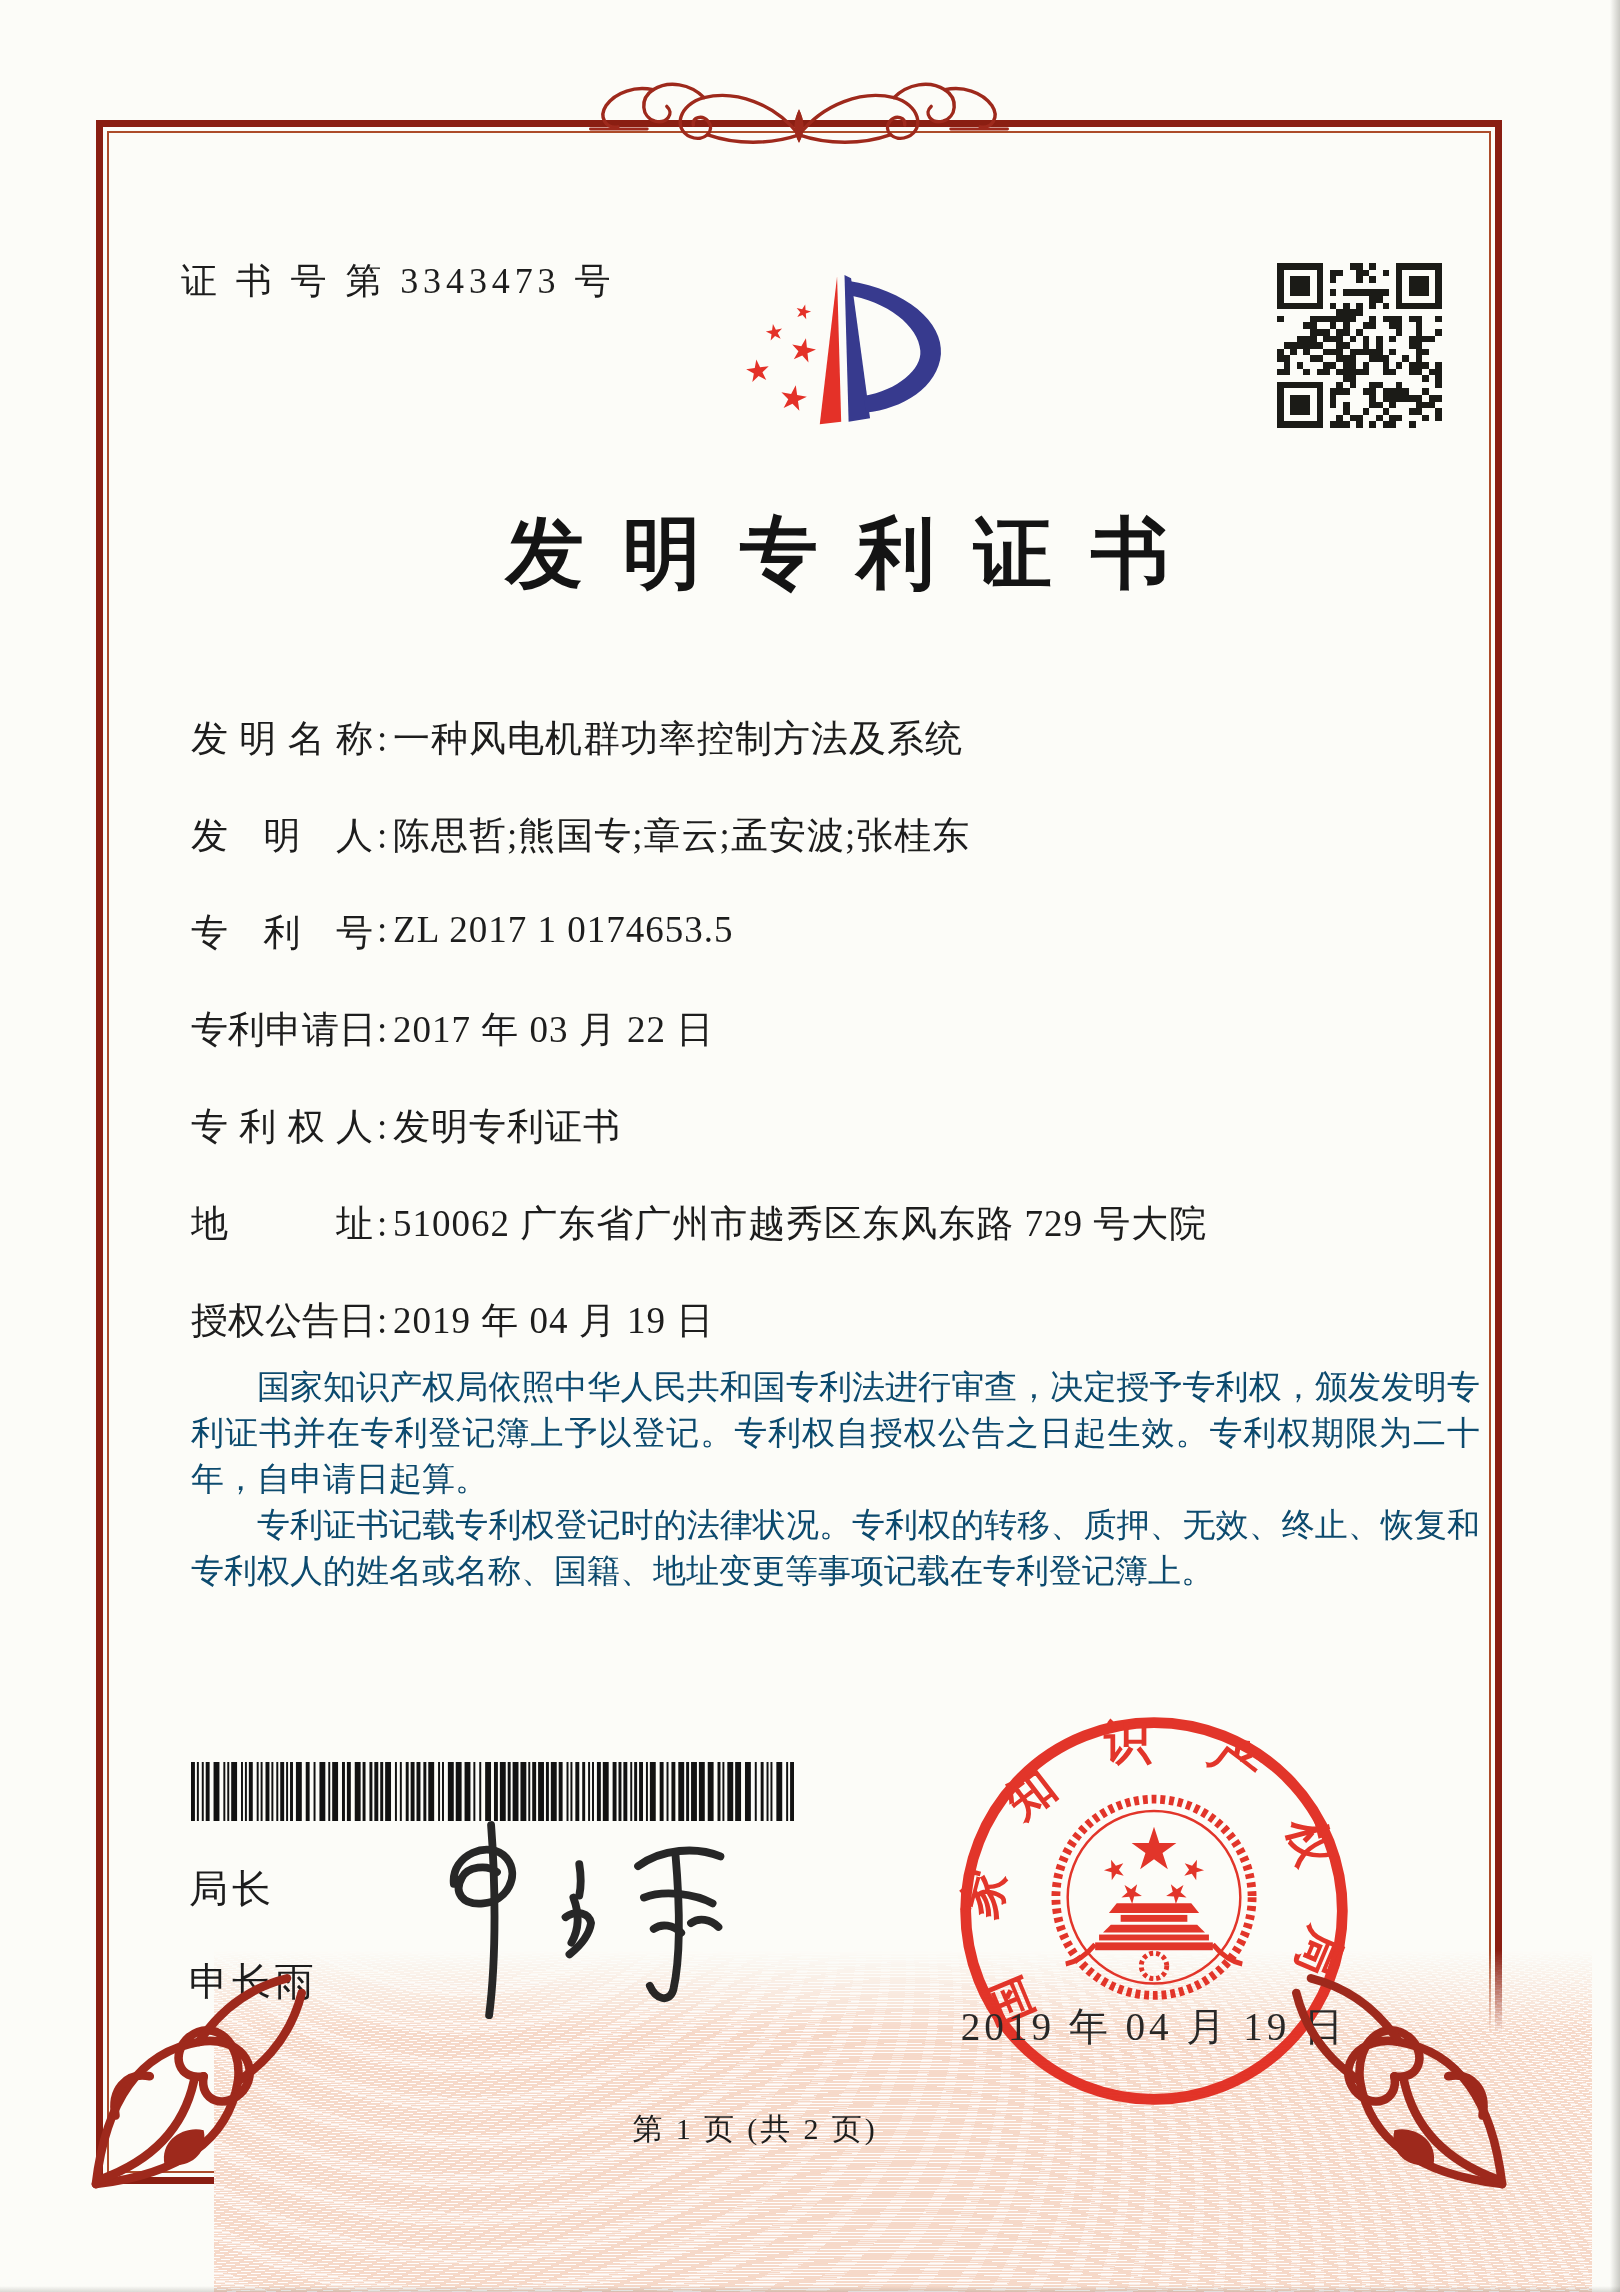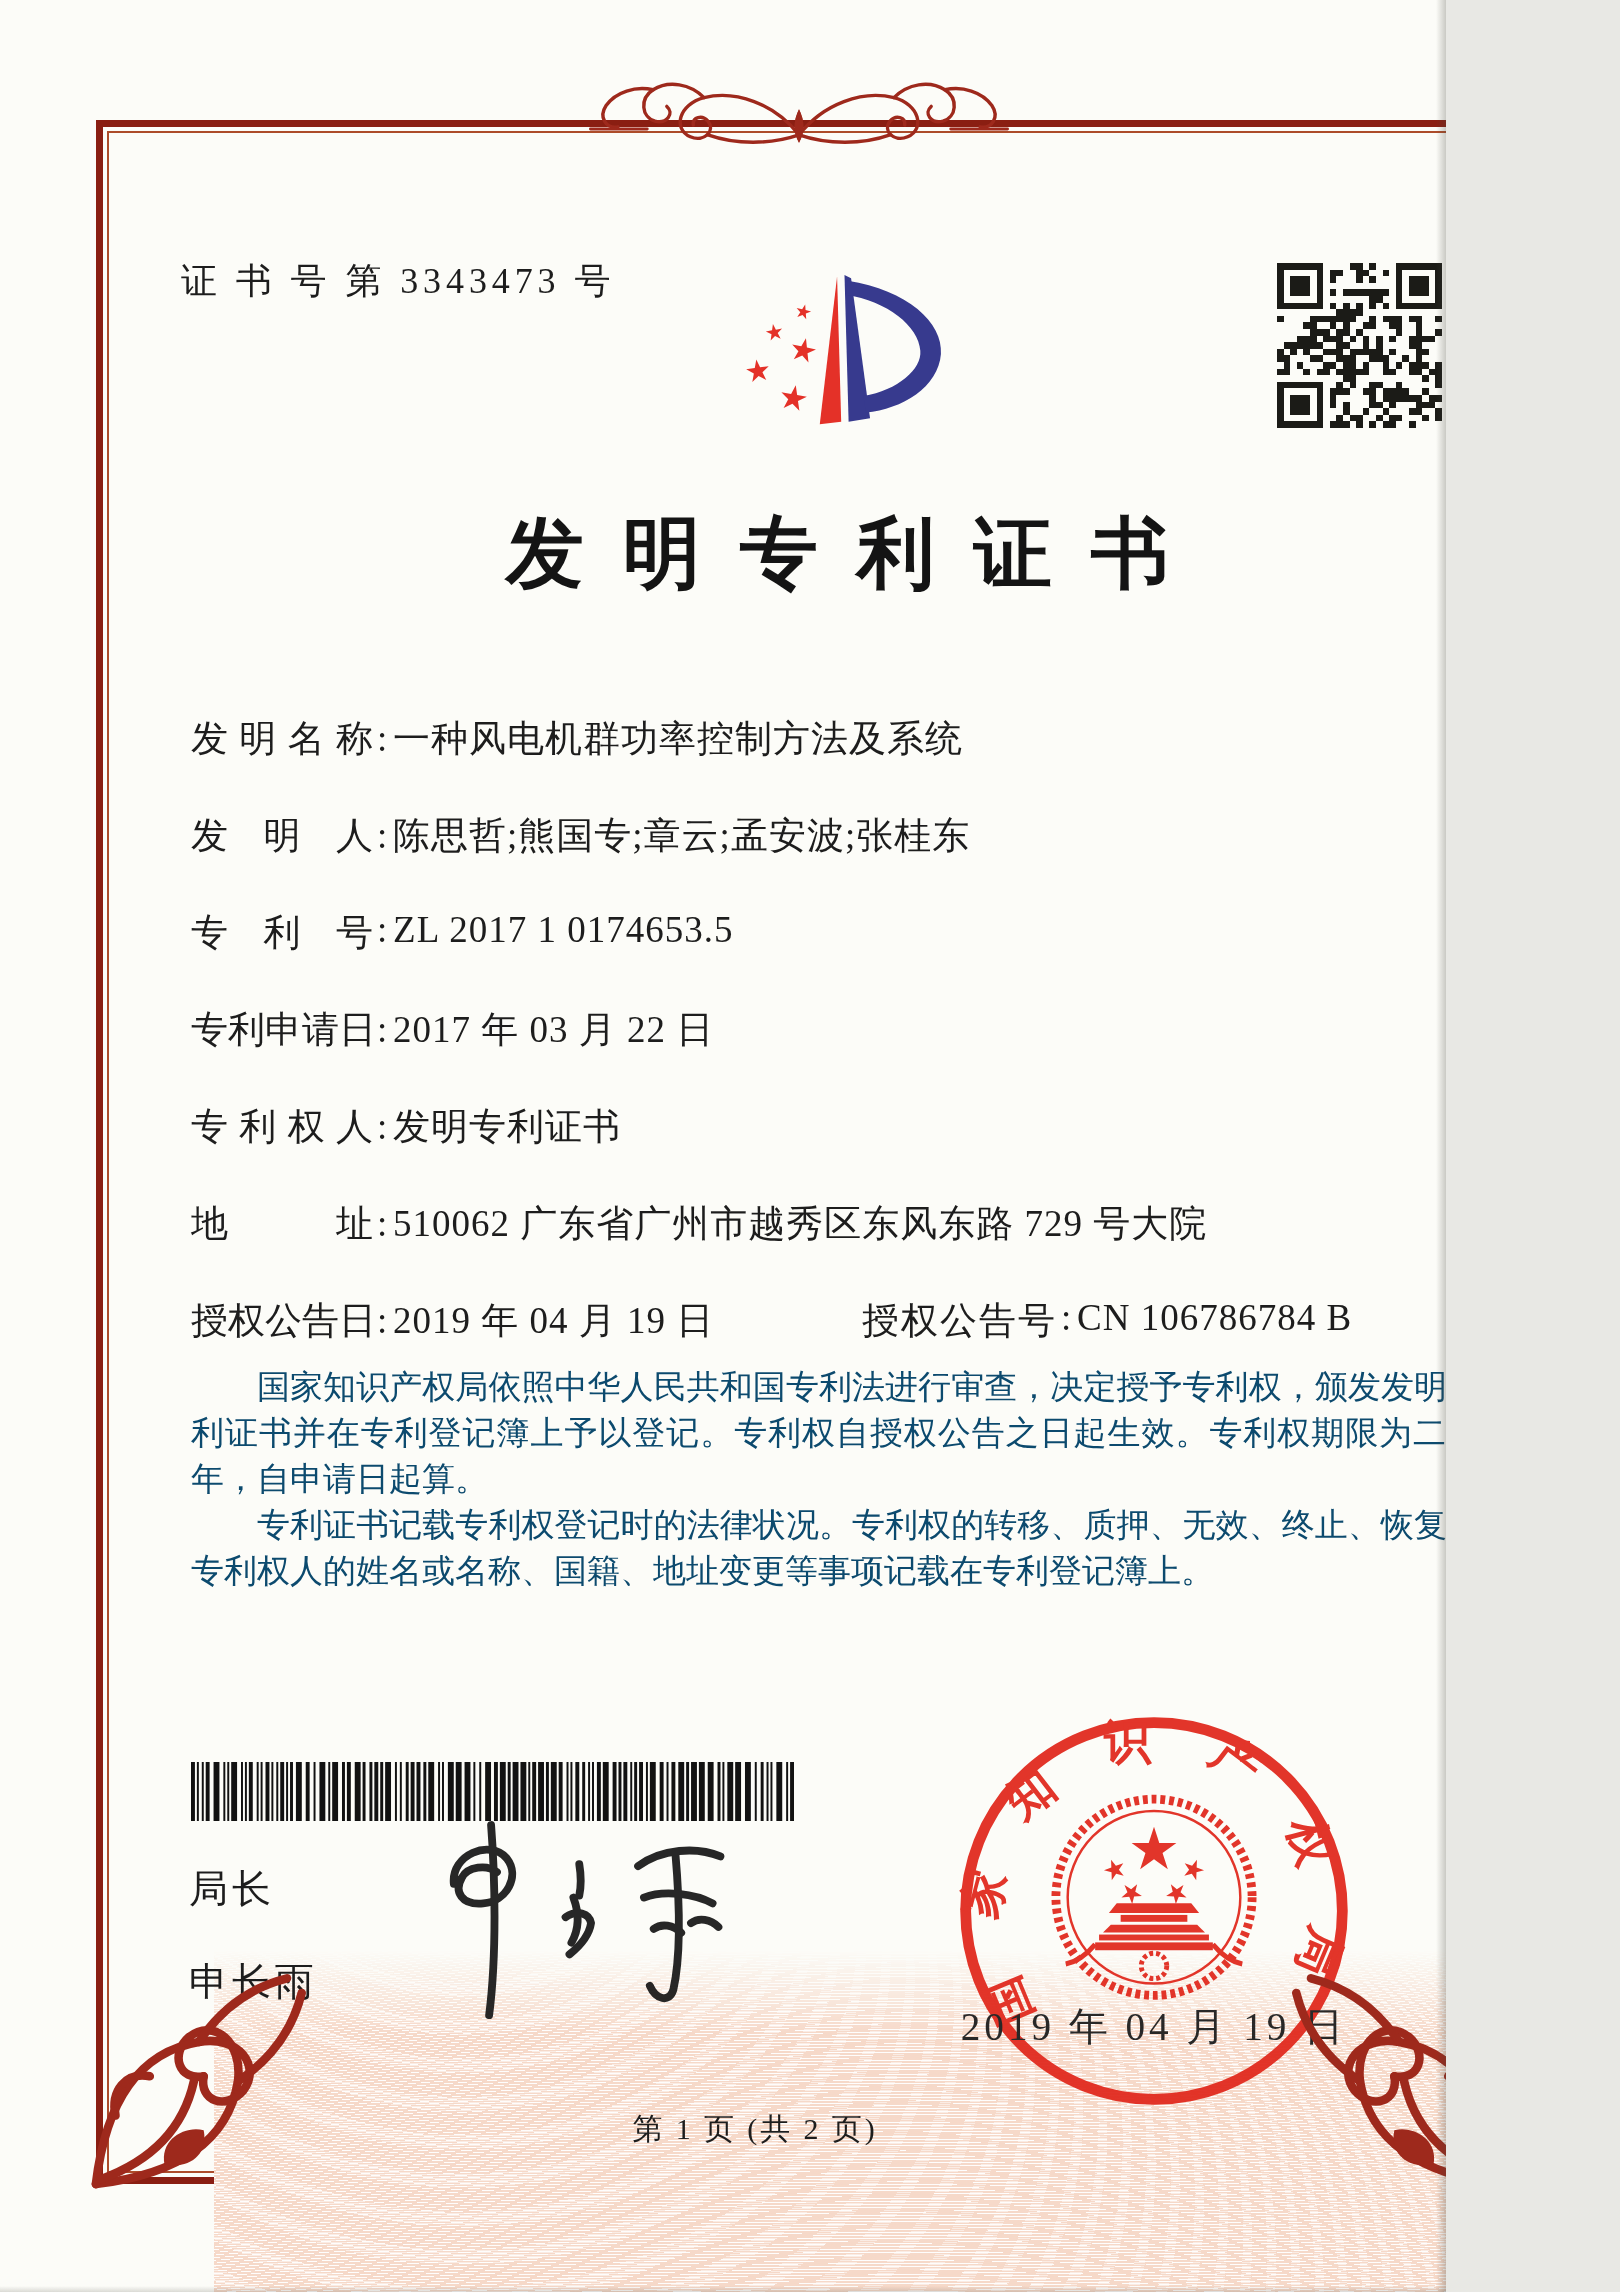--- a/index.html
+++ b/index.html
@@ -1,16 +1,16 @@
 <!DOCTYPE html>
 <html><head>
 <meta charset="utf-8">
 <style>
   html,body{margin:0;padding:0;background:#e8e8e4;}
-  .page{position:relative;width:1446px;height:2293px;background:#fcfcf8;overflow:hidden;
+  .page{position:relative;width:1620px;height:2293px;background:#fcfcf8;overflow:hidden;
         font-family:"Liberation Serif","DejaVu Serif",serif;color:#1d1d1d;}
   .page::after{content:"";position:absolute;right:0;top:0;bottom:0;width:9.8px;z-index:60;
         background:linear-gradient(to left,rgba(70,70,60,.28),rgba(70,70,60,0));pointer-events:none;}
   .page::before{content:"";position:absolute;left:0;right:0;bottom:0;height:6.9px;z-index:60;
         background:linear-gradient(to top,rgba(70,70,60,.22),rgba(70,70,60,0));pointer-events:none;}
 
   
   .frame{position:absolute;left:96px;top:120px;width:1406px;height:2064px;
          border:7.8px solid #8a1e12;box-sizing:border-box;}
   .frame-inner{position:absolute;inset:3.9px;border:2.9px solid #ad4c2a;}
@@ -467,21 +467,21 @@
       <div class="field-row"><span class="f-label">
           <span>地</span>
           <span>址</span>
         </span><span class="f-colon">:</span><span class="f-value">510062 广东省广州市越秀区东风东路 729 号大院</span></div>
       <div class="field-row"><span class="f-label">
           <span>授</span>
           <span>权</span>
           <span>公</span>
           <span>告</span>
           <span>日</span>
-        </span><span class="f-colon">:</span><span class="f-value">2019 年 04 月 19 日</span><span class="pair2"><span class="f-label">授权公告号</span><span class="f-colon">:</span><span class="f-value">CN 106786784 B</span></span></div>
+        </span><span class="f-colon">:</span><span class="f-value">2019 年 04 月 19 日</span></div>
     </div>
 
   <div class="paras">
       <p>国家知识产权局依照中华人民共和国专利法进行审查，决定授予专利权，颁发发明专利证书并在专利登记簿上予以登记。专利权自授权公告之日起生效。专利权期限为二十年，自申请日起算。</p>
       <p>专利证书记载专利权登记时的法律状况。专利权的转移、质押、无效、终止、恢复和专利权人的姓名或名称、国籍、地址变更等事项记载在专利登记簿上。</p>
     </div>
 
   <svg class="barcode" id="barcode" viewBox="0 0 615 60" preserveAspectRatio="none">
       <rect x="0" y="0" width="4" height="60" fill="#121212"></rect>
       <rect x="6" y="0" width="2" height="60" fill="#121212"></rect>

